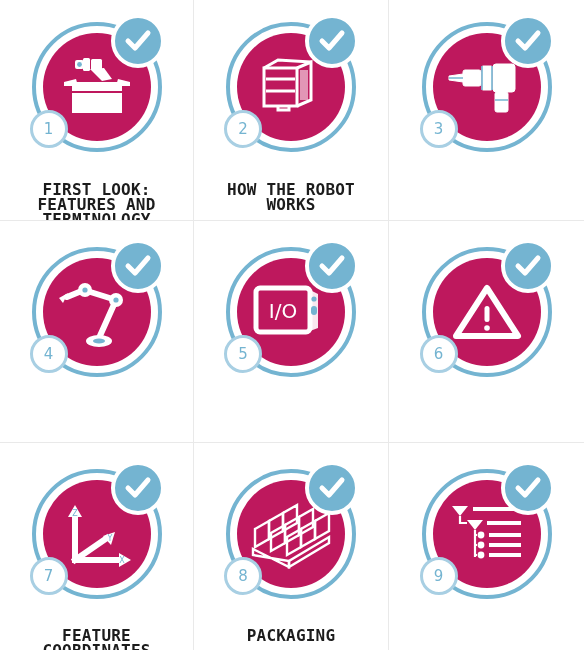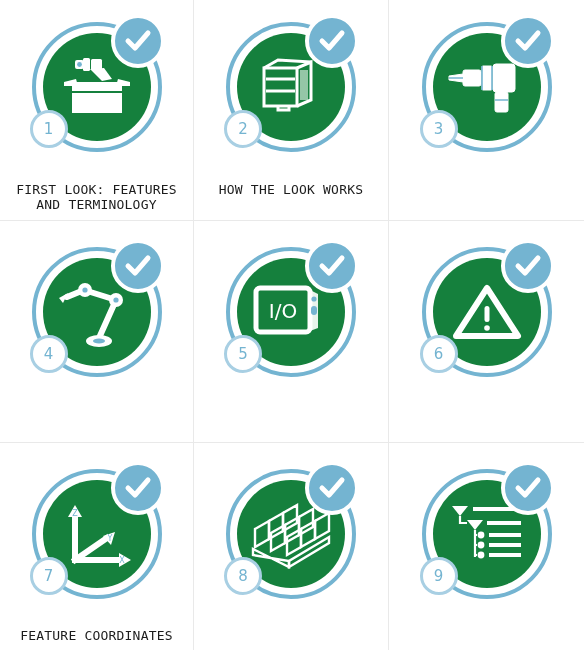--- a/index.html
+++ b/index.html
@@ -70,21 +70,21 @@
     box-sizing: border-box;
   }
   
   .disc {
     position: absolute;
     left: 17px;
     top: 17px;
     width: 108px;
     height: 108px;
     border-radius: 50%;
-    background: #15803d;
+    background: #be185d;
     box-sizing: border-box;
     display: flex;
     align-items: center;
     justify-content: center;
     overflow: hidden;
   }
   .disc svg { display: block; }
 
   
   .check-badge {
@@ -123,25 +123,25 @@
     font-family: "DejaVu Sans", sans-serif;
     z-index: 3;
   }
 
   .caption {
     position: absolute;
     left: 8px;
     right: 8px;
     text-align: center;
     font-family: "DejaVu Sans Mono", monospace;
-    font-size: 13px;
+    font-size: 16px;
     letter-spacing: 0.2px;
     line-height: 15px;
     color: #1c1c1c;
-    font-weight: 400;
+    font-weight: 700;
   }
   .tile.row1 .caption { top: 182px; }
   .tile.row3 .caption { top: 185px; }
 </style>
 </head>
 <body>
 
 <div id="grid">
 
   <div class="tile row1 col1">
@@ -190,21 +190,21 @@
           <rect x="44" y="18" width="8" height="30" fill="#ffffff" opacity="0.55"></rect>
         </svg>
       </div>
       <div class="check-badge">
         <svg width="30" height="30" viewBox="0 0 30 30">
           <path d="M5 15 L12 22 L25 7" fill="none" stroke="#ffffff" stroke-width="5" stroke-linecap="round" stroke-linejoin="round"></path>
         </svg>
       </div>
       <div class="num-badge">2</div>
     </div>
-    <div class="caption">HOW THE LOOK WORKS</div>
+    <div class="caption">HOW THE ROBOT WORKS</div>
   </div>
 
   <div class="tile row1 col3">
     <div class="badge-wrap">
       <div class="ring"></div>
       <div class="ring-gap"></div>
       <div class="disc">
         <svg width="80" height="60" viewBox="0 0 80 60">
           <g fill="#ffffff" stroke="#ffffff">
             <path d="M2 19 L16 17 L16 25 L2 23 Z"></path>
@@ -364,20 +364,21 @@
           </g>
         </svg>
       </div>
       <div class="check-badge">
         <svg width="30" height="30" viewBox="0 0 30 30">
           <path d="M5 15 L12 22 L25 7" fill="none" stroke="#ffffff" stroke-width="5" stroke-linecap="round" stroke-linejoin="round"></path>
         </svg>
       </div>
       <div class="num-badge">8</div>
     </div>
+    <div class="caption">PACKAGING</div>
   </div>
 
   <div class="tile row3 col3">
     <div class="badge-wrap">
       <div class="ring"></div>
       <div class="ring-gap"></div>
       <div class="disc">
         <svg width="80" height="66" viewBox="0 0 80 66">
           <g fill="#ffffff">
             <path d="M5 5 L21 5 L13 15 Z"></path>

